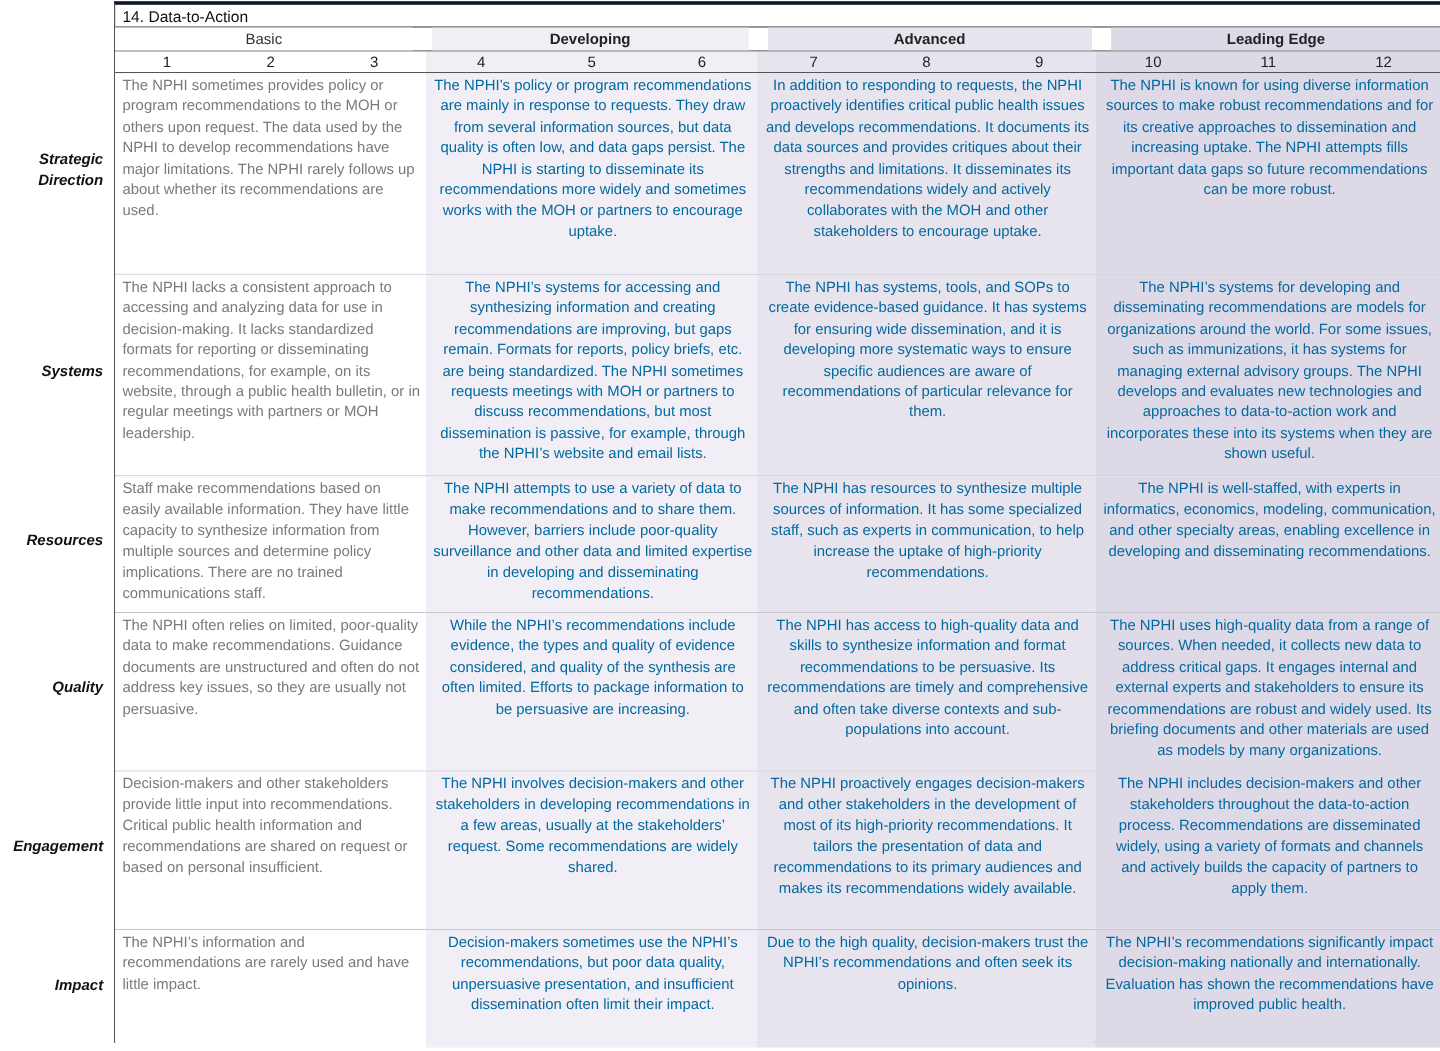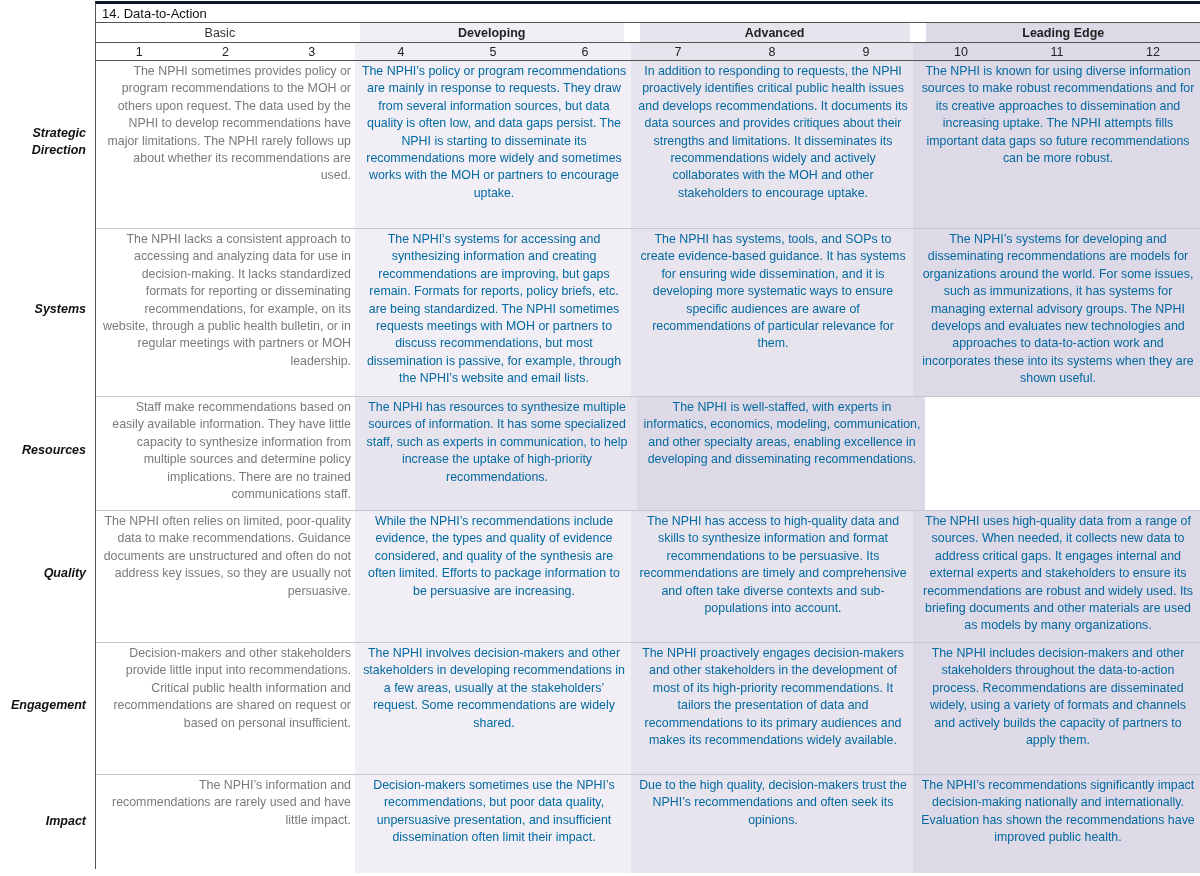--- a/index.html
+++ b/index.html
@@ -27,21 +27,21 @@
 
   .c0 { width: 259px; background: #ffffff; }
   .c1 { width: 276px; background: #f1eff5; }
   .c2 { width: 282px; background: #e8e4ee; }
   .c3 { width: 288px; background: #ded9e6; }
 
   .rows { position: absolute; left: 0; top: 57px; width: 1105px; }
   .row { display: flex; border-bottom: 1px solid #c9c6cf; }
   .row:last-child { border-bottom: none; }
   .cell { font-size: 12.4px; line-height: 17.4px; padding: 2px 4px 4px 6px; }
-  .cell.c0 { color: #7a7a7a; text-align: right; }
+  .cell.c0 { color: #7a7a7a; }
   .cell.c1, .cell.c2, .cell.c3 { color: #0369a1; text-align: center; }
 
   .labels { position: absolute; left: 0; top: 58px; width: 95px; }
   .label { display: flex; align-items: center; justify-content: flex-end; padding-right: 9px;
            font-weight: bold; font-style: italic; font-size: 12.5px; line-height: 17px;
            text-align: right; color: #111; }
 </style>
 </head>
 <body>
 
@@ -95,20 +95,21 @@
       <div class="cell c3">The NPHI is known for using diverse information sources to make robust recommendations and for its creative approaches to dissemination and increasing uptake. The NPHI attempts fills important data gaps so future recommendations can be more robust.</div>
     </div>
     <div class="row" style="height:168px">
       <div class="cell c0">The NPHI lacks a consistent approach to accessing and analyzing data for use in decision-making. It lacks standardized formats for reporting or disseminating recommendations, for example, on its website, through a public health bulletin, or in regular meetings with partners or MOH leadership.</div>
       <div class="cell c1">The NPHI’s systems for accessing and synthesizing information and creating recommendations are improving, but gaps remain. Formats for reports, policy briefs, etc. are being standardized. The NPHI sometimes requests meetings with MOH or partners to discuss recommendations, but most dissemination is passive, for example, through the NPHI’s website and email lists.</div>
       <div class="cell c2">The NPHI has systems, tools, and SOPs to create evidence-based guidance. It has systems for ensuring wide dissemination, and it is developing more systematic ways to ensure specific audiences are aware of recommendations of particular relevance for them.</div>
       <div class="cell c3">The NPHI’s systems for developing and disseminating recommendations are models for organizations around the world. For some issues, such as immunizations, it has systems for managing external advisory groups. The NPHI develops and evaluates new technologies and approaches to data-to-action work and incorporates these into its systems when they are shown useful.</div>
     </div>
     <div class="row" style="height:114px">
       <div class="cell c0">Staff make recommendations based on easily available information. They have little capacity to synthesize information from multiple sources and determine policy implications. There are no trained communications staff.</div>
+      <div class="cell c1">The NPHI attempts to use a variety of data to make recommendations and to share them. However, barriers include poor-quality surveillance and other data and limited expertise in developing and disseminating recommendations.</div>
       <div class="cell c2">The NPHI has resources to synthesize multiple sources of information. It has some specialized staff, such as experts in communication, to help increase the uptake of high-priority recommendations.</div>
       <div class="cell c3">The NPHI is well-staffed, with experts in informatics, economics, modeling, communication, and other specialty areas, enabling excellence in developing and disseminating recommendations.</div>
     </div>
     <div class="row" style="height:132px">
       <div class="cell c0">The NPHI often relies on limited, poor-quality data to make recommendations. Guidance documents are unstructured and often do not address key issues, so they are usually not persuasive.</div>
       <div class="cell c1">While the NPHI’s recommendations include evidence, the types and quality of evidence considered, and quality of the synthesis are often limited. Efforts to package information to be persuasive are increasing.</div>
       <div class="cell c2">The NPHI has access to high-quality data and skills to synthesize information and format recommendations to be persuasive. Its recommendations are timely and comprehensive and often take diverse contexts and sub-populations into account.</div>
       <div class="cell c3">The NPHI uses high-quality data from a range of sources. When needed, it collects new data to address critical gaps. It engages internal and external experts and stakeholders to ensure its recommendations are robust and widely used. Its briefing documents and other materials are used as models by many organizations.</div>
     </div>
     <div class="row" style="height:132px">

